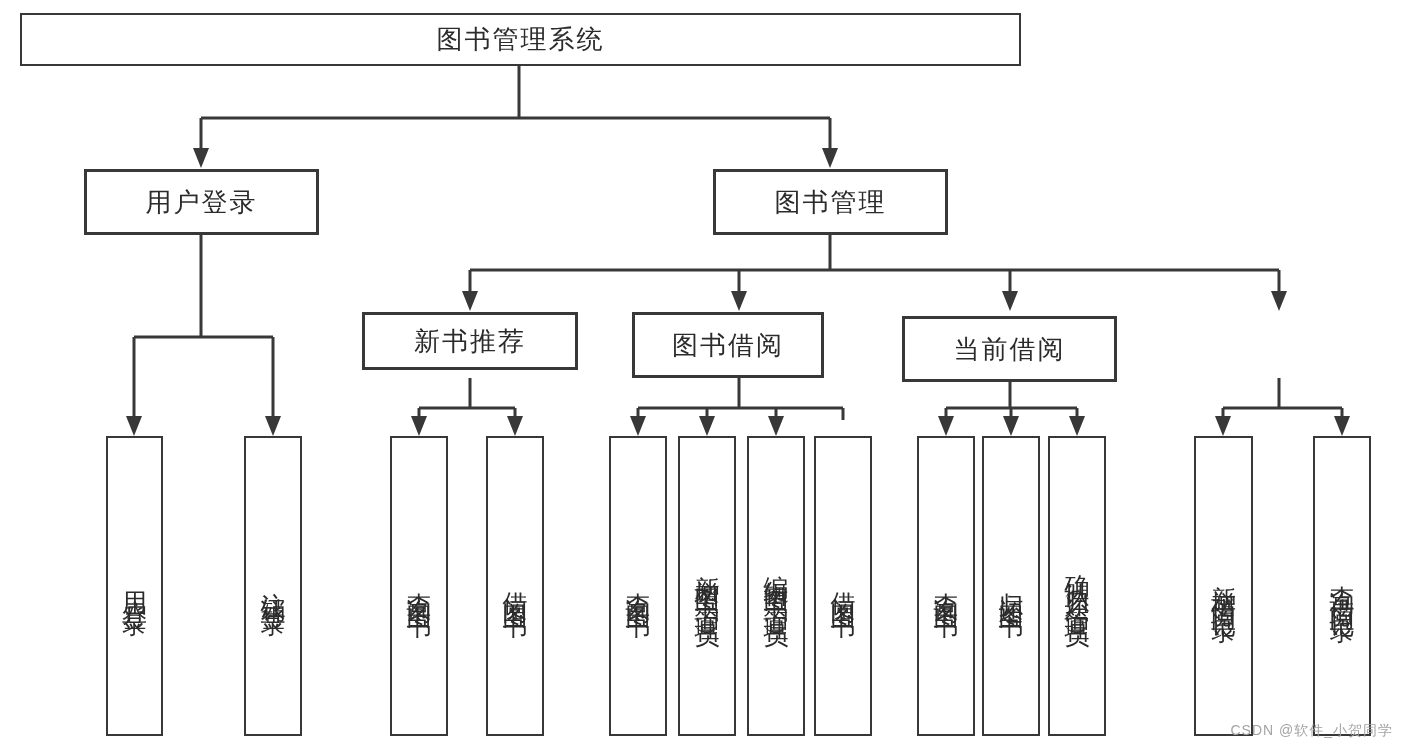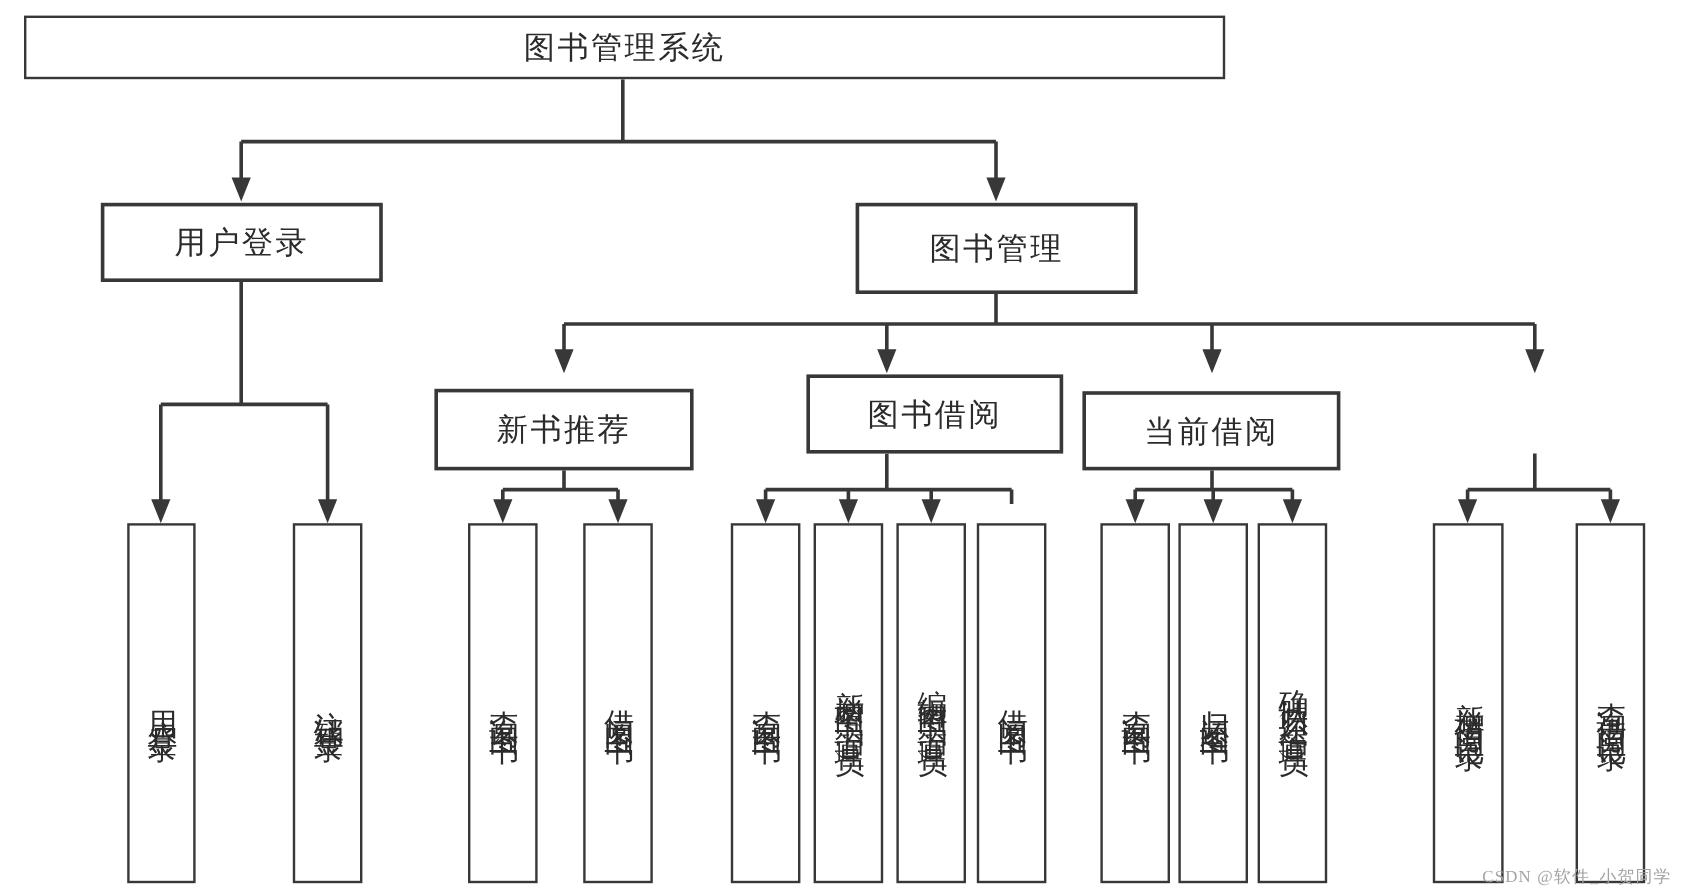--- a/index.html
+++ b/index.html
@@ -6,21 +6,21 @@
     --line:#383838;
     --text:#2b2b2b;
     --watermark:#a3a3a3;
     --bg:#ffffff;
   }
   html,body{margin:0;padding:0;background:var(--bg);}
   .canvas{
     position:relative;
     width:1405px;height:747px;
     background:var(--bg);
-    font-family:Liberation Serif, serif;
+    font-family:Liberation Sans, sans-serif;
     overflow:hidden;
   }
   .connectors{position:absolute;left:0;top:0;width:1405px;height:747px;}
   .connectors .lines{stroke:var(--line);stroke-width:3;fill:none;}
   .connectors .arrows{fill:var(--line);stroke:none;}
   .node{
     position:absolute;
     box-sizing:border-box;
     background:#fff;
     border:3px solid var(--line);
@@ -79,25 +79,25 @@
       M630 416 L646 416 L638 436 Z  M699 416 L715 416 L707 436 Z
       M768 416 L784 416 L776 436 Z
       M938 416 L954 416 L946 436 Z  M1003 416 L1019 416 L1011 436 Z
       M1069 416 L1085 416 L1077 436 Z
       M1215 416 L1231 416 L1223 436 Z  M1334 416 L1350 416 L1342 436 Z"></path>
   </svg>
 
   <div class="node hbox rootbox" style="left:20px;top:13px;width:1001px;height:53px;">图书管理系统</div>
 
   <div class="node hbox" style="left:84px;top:169px;width:235px;height:66px;">用户登录</div>
-  <div class="node hbox" style="left:713px;top:169px;width:235px;height:76px;">图书管理</div>
+  <div class="node hbox" style="left:713px;top:169px;width:235px;height:66px;">图书管理</div>
 
-  <div class="node hbox" style="left:362px;top:324px;width:216px;height:68px;">新书推荐</div>
-  <div class="node hbox" style="left:632px;top:312px;width:214px;height:66px;margin-left:40px;">图书借阅</div>
-  <div class="node hbox" style="left:902px;top:326px;width:215px;height:66px;">当前借阅</div>
+  <div class="node hbox" style="left:362px;top:312px;width:216px;height:58px;">新书推荐</div>
+  <div class="node hbox" style="left:632px;top:312px;width:192px;height:66px;">图书借阅</div>
+  <div class="node hbox" style="left:902px;top:316px;width:215px;height:66px;">当前借阅</div>
 
   <div class="node vbox" style="left:106px;top:436px;width:57px;height:300px;">用户登录</div>
   <div class="node vbox" style="left:244px;top:436px;width:58px;height:300px;">注销登录</div>
 
   <div class="node vbox" style="left:390px;top:436px;width:58px;height:300px;">查询图书</div>
   <div class="node vbox" style="left:486px;top:436px;width:58px;height:300px;">借阅图书</div>
 
   <div class="node vbox" style="left:609px;top:436px;width:58px;height:300px;">查询图书</div>
   <div class="node vbox" style="left:678px;top:436px;width:58px;height:300px;">新增图书（管理员）</div>
   <div class="node vbox" style="left:747px;top:436px;width:58px;height:300px;">编辑图书（管理员）</div>

